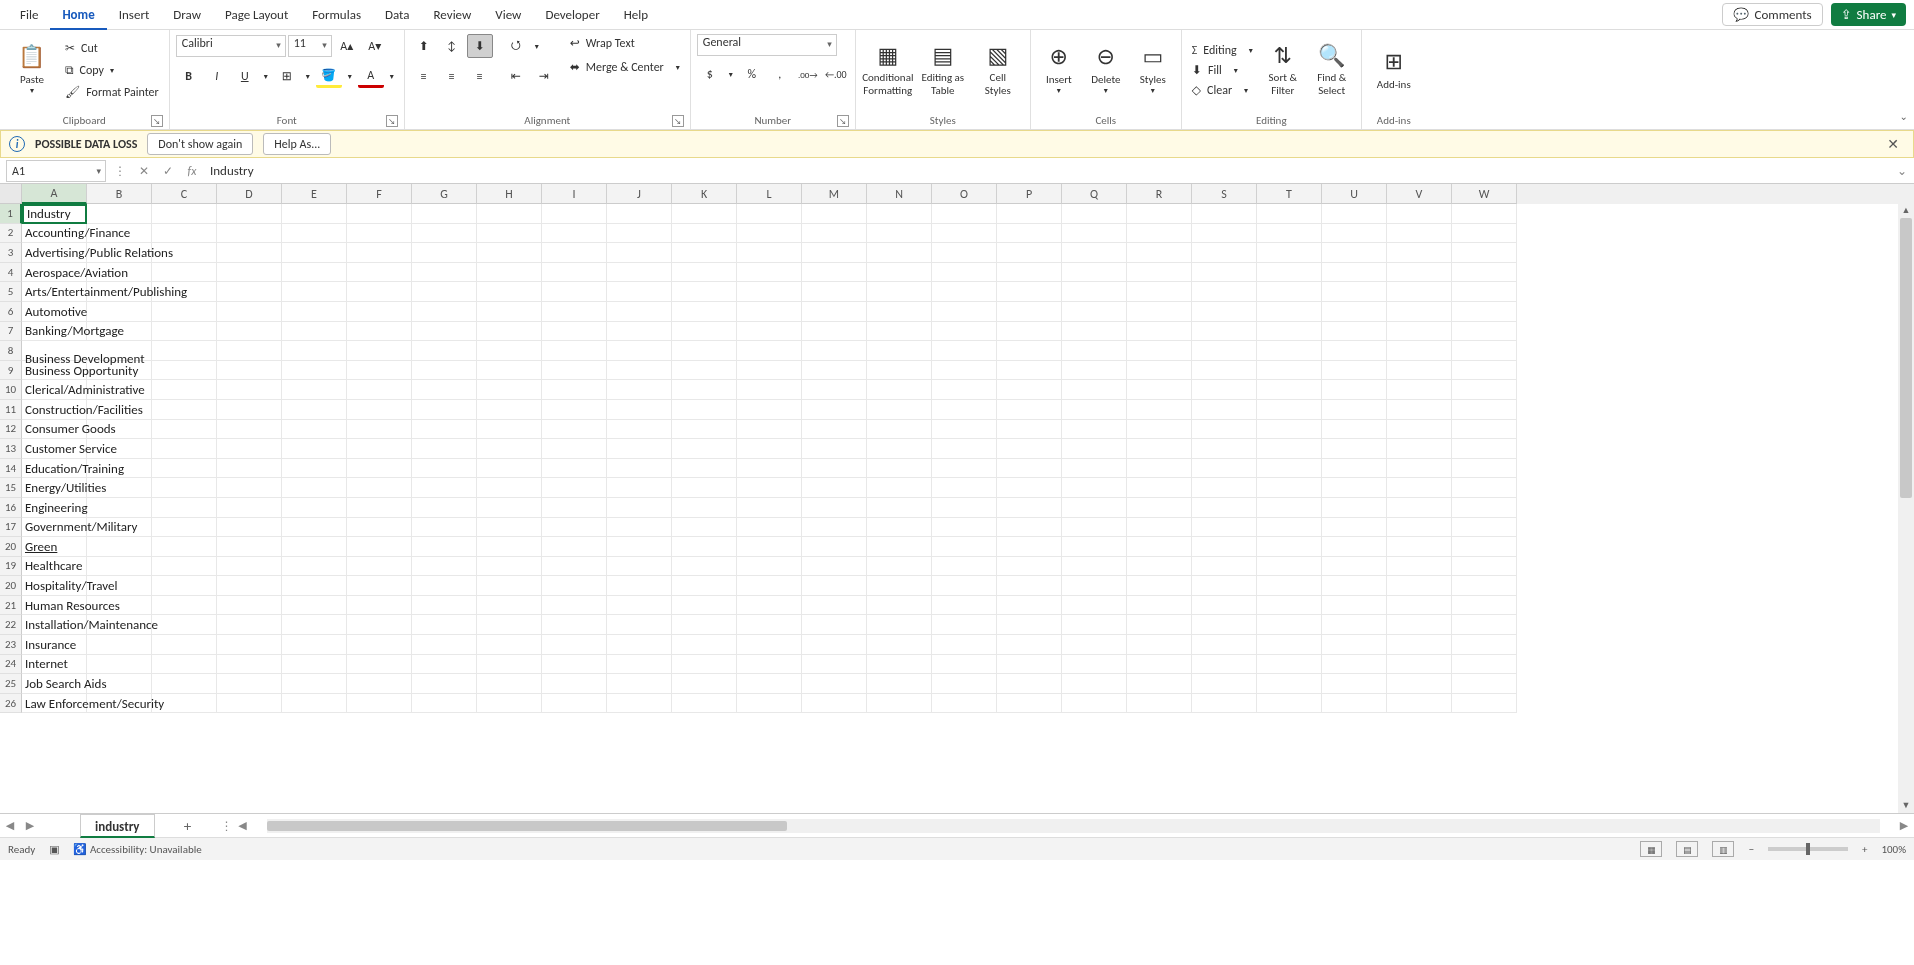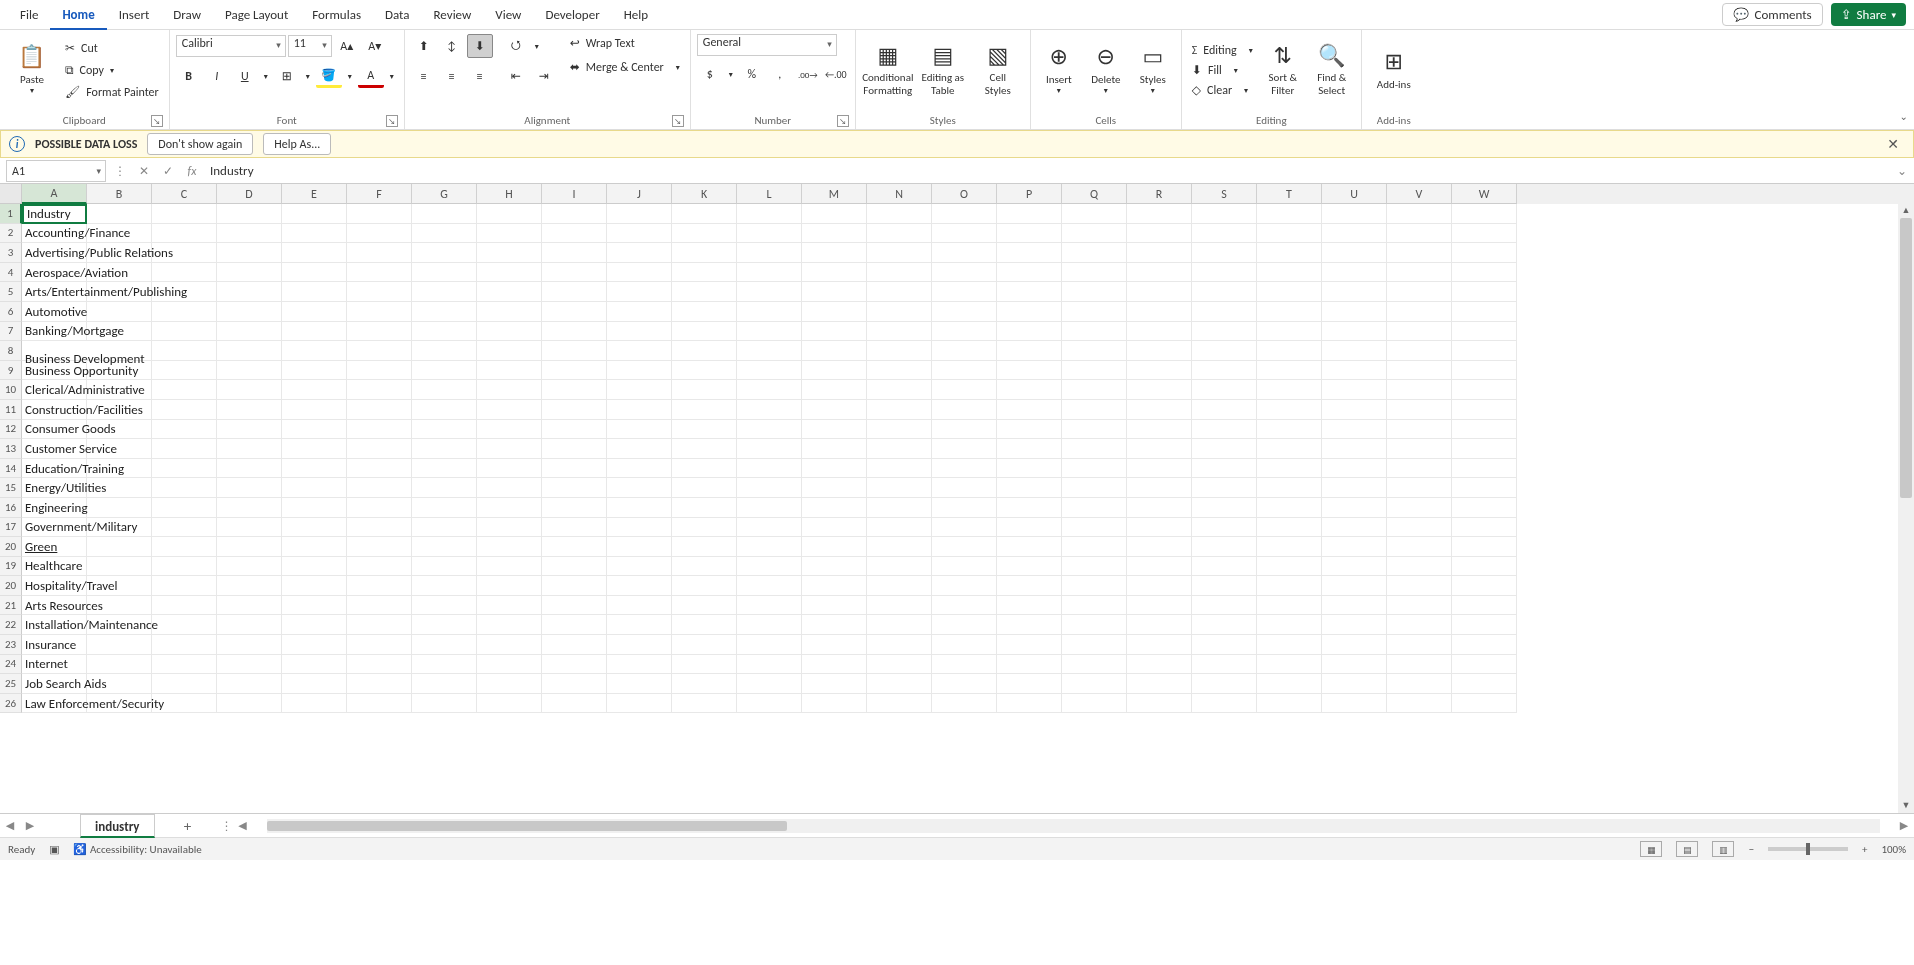--- a/index.html
+++ b/index.html
@@ -827,21 +827,21 @@
         <div class="cell" style="width: 65px;"></div>
         <div class="cell" style="width: 65px;"></div>
         <div class="cell" style="width: 65px;"></div>
         <div class="cell" style="width: 65px;"></div>
         <div class="cell" style="width: 65px;"></div>
         <div class="cell" style="width: 65px;"></div>
         <div class="cell" style="width: 65px;"></div>
       </div>
       <div class="row">
         <div class="rh">21</div>
-        <div class="cell" style="width: 65px; z-index: 1;">Arts Resources</div>
+        <div class="cell" style="width: 65px; z-index: 1;">Human Resources</div>
         <div class="cell" style="width: 65px;"></div>
         <div class="cell" style="width: 65px;"></div>
         <div class="cell" style="width: 65px;"></div>
         <div class="cell" style="width: 65px;"></div>
         <div class="cell" style="width: 65px;"></div>
         <div class="cell" style="width: 65px;"></div>
         <div class="cell" style="width: 65px;"></div>
         <div class="cell" style="width: 65px;"></div>
         <div class="cell" style="width: 65px;"></div>
         <div class="cell" style="width: 65px;"></div>

